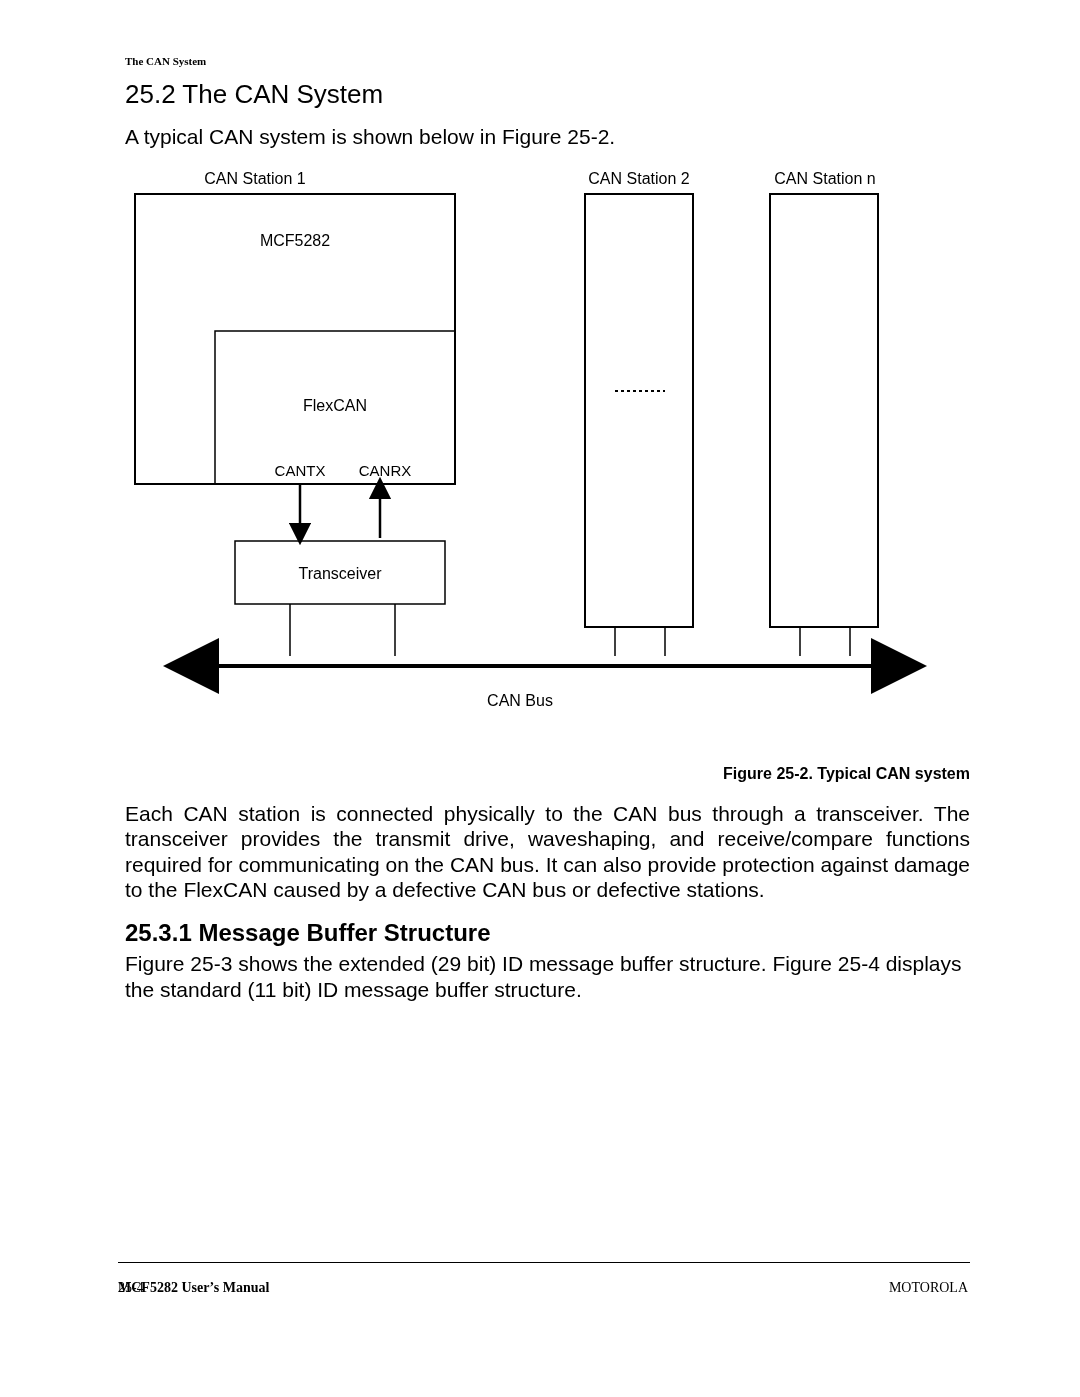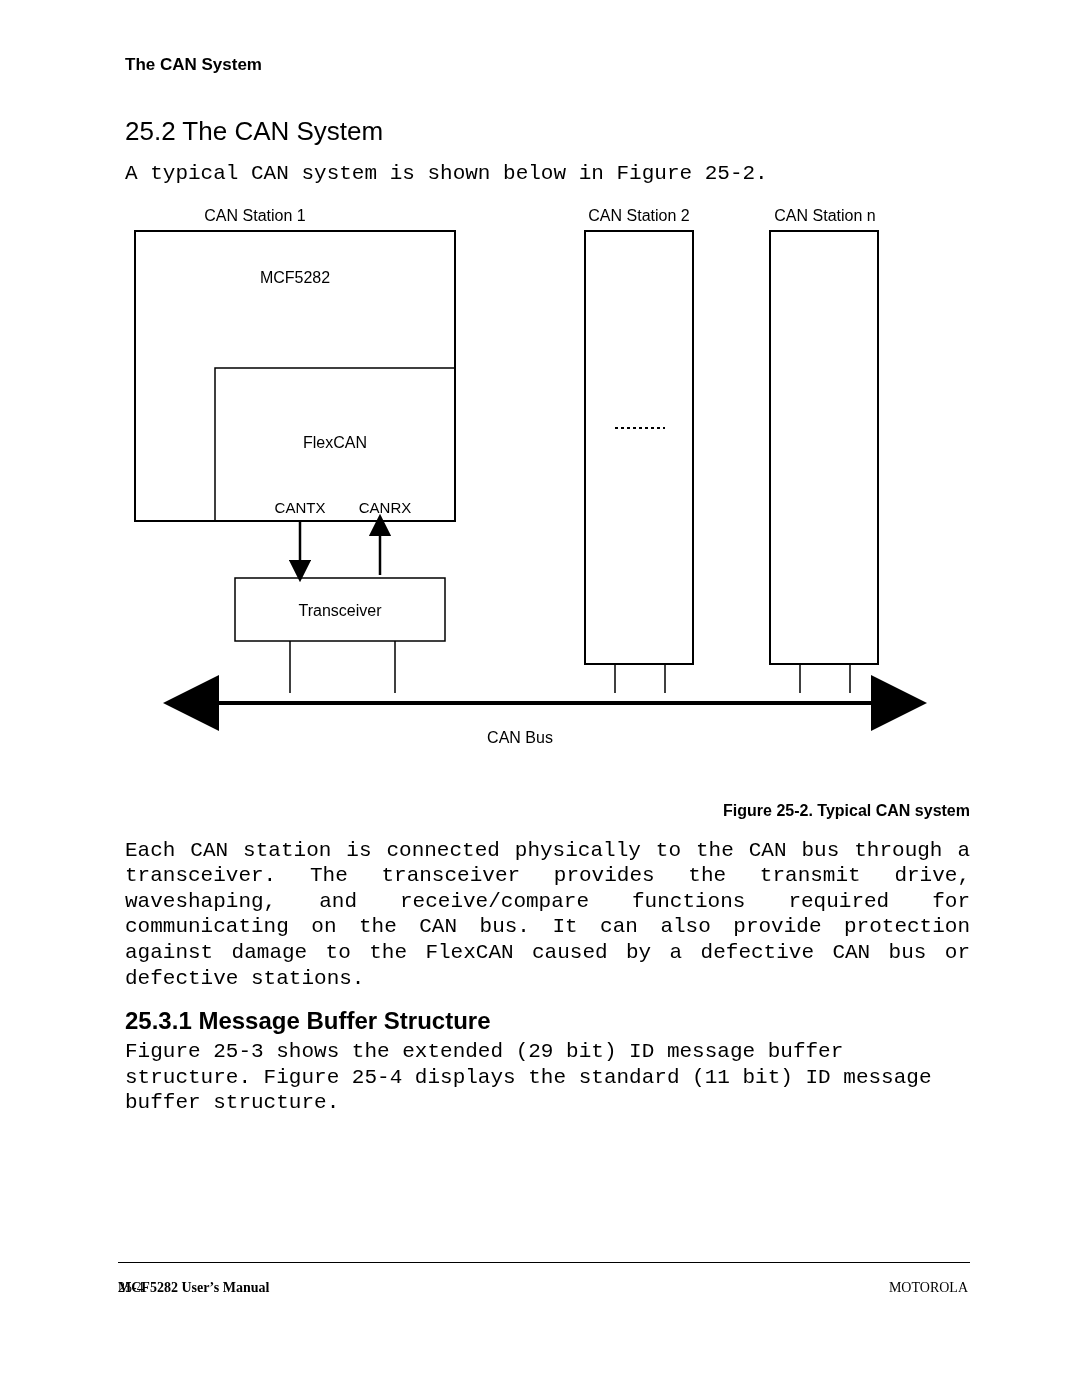--- a/index.html
+++ b/index.html
@@ -9,39 +9,39 @@
     font-family: "Times New Roman", Times, serif;
     color: #000;
     width: 1080px;
     height: 1397px;
     position: relative;
   }
   .page {
     padding: 55px 110px 0 125px;
   }
   .running-header {
-    font-family: Liberation Sans, sans-serif;
+    font-family: Liberation Serif, serif;
     font-weight: bold;
-    font-size: 17px;
-    margin-bottom: 41px;
+    font-size: 11px;
+    margin-bottom: 12px;
   }
   h1.section {
     font-family: Arial, Helvetica, sans-serif;
     font-weight: normal;
     font-size: 26px;
     margin: 0 0 14px 0;
   }
   h2.subsection {
     font-family: Arial, Helvetica, sans-serif;
     font-weight: bold;
     font-size: 24px;
     margin: 0 0 4px 0;
   }
   p.body {
-    font-family: Liberation Mono, monospace;
+    font-family: Liberation Sans, sans-serif;
     font-size: 21px;
     line-height: 1.22;
     margin: 0 0 16px 0;
   }
   p.justify {
     text-align: justify;
   }
   .figure-wrap {
     margin-top: 8px;
     margin-bottom: 10px;

